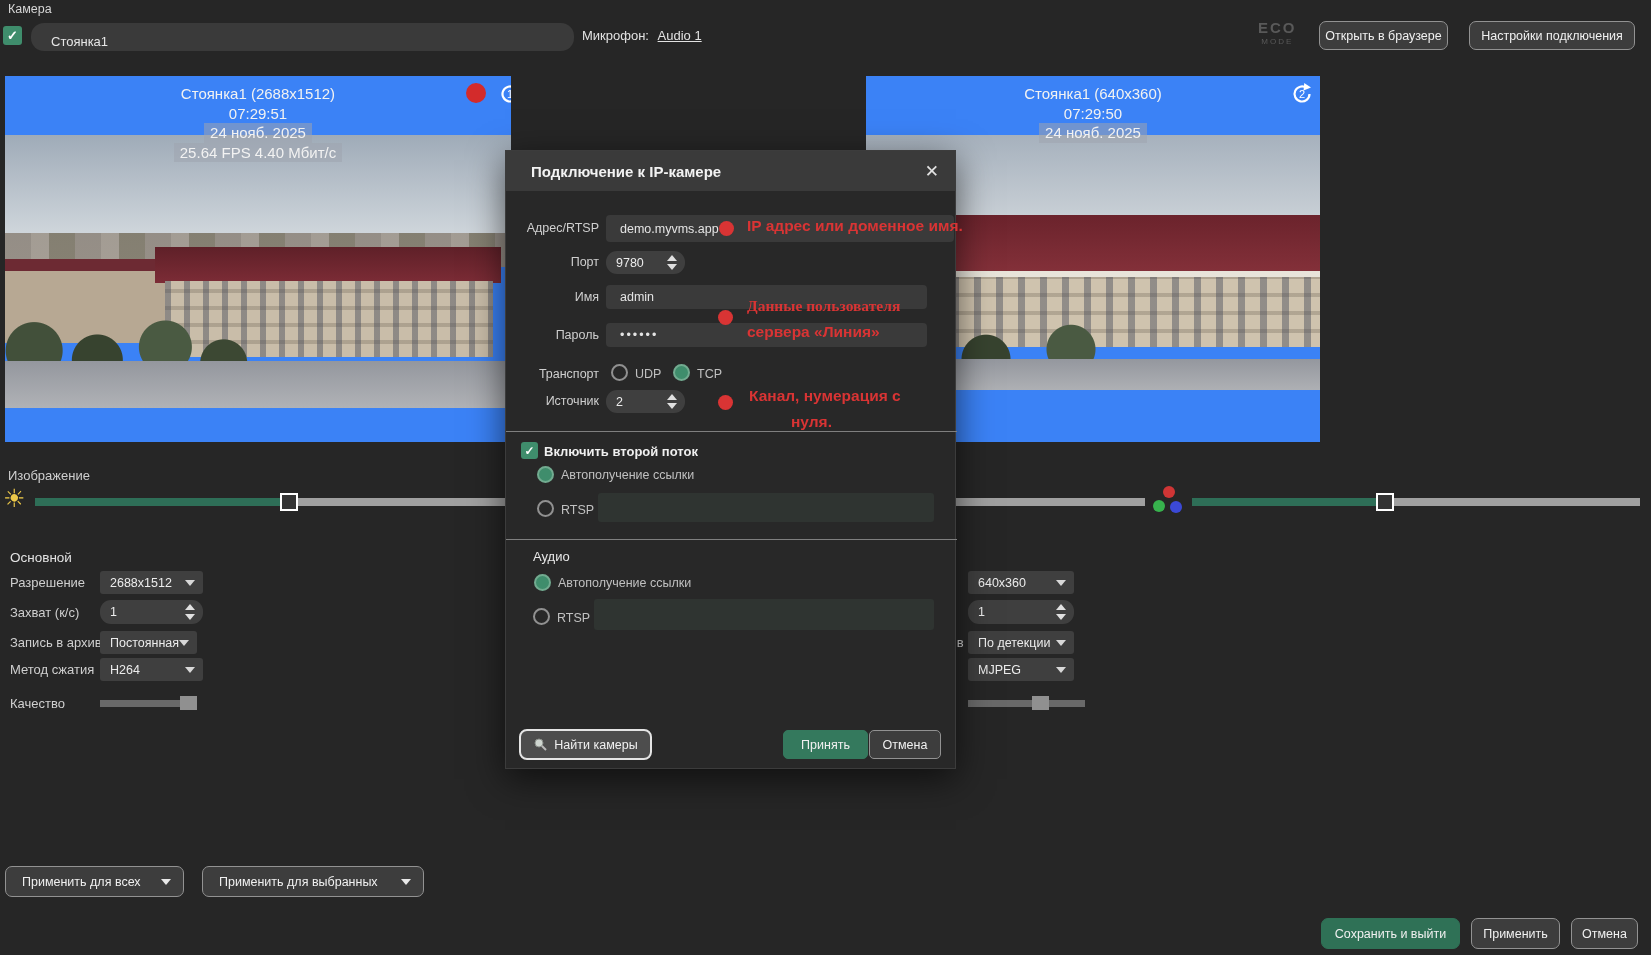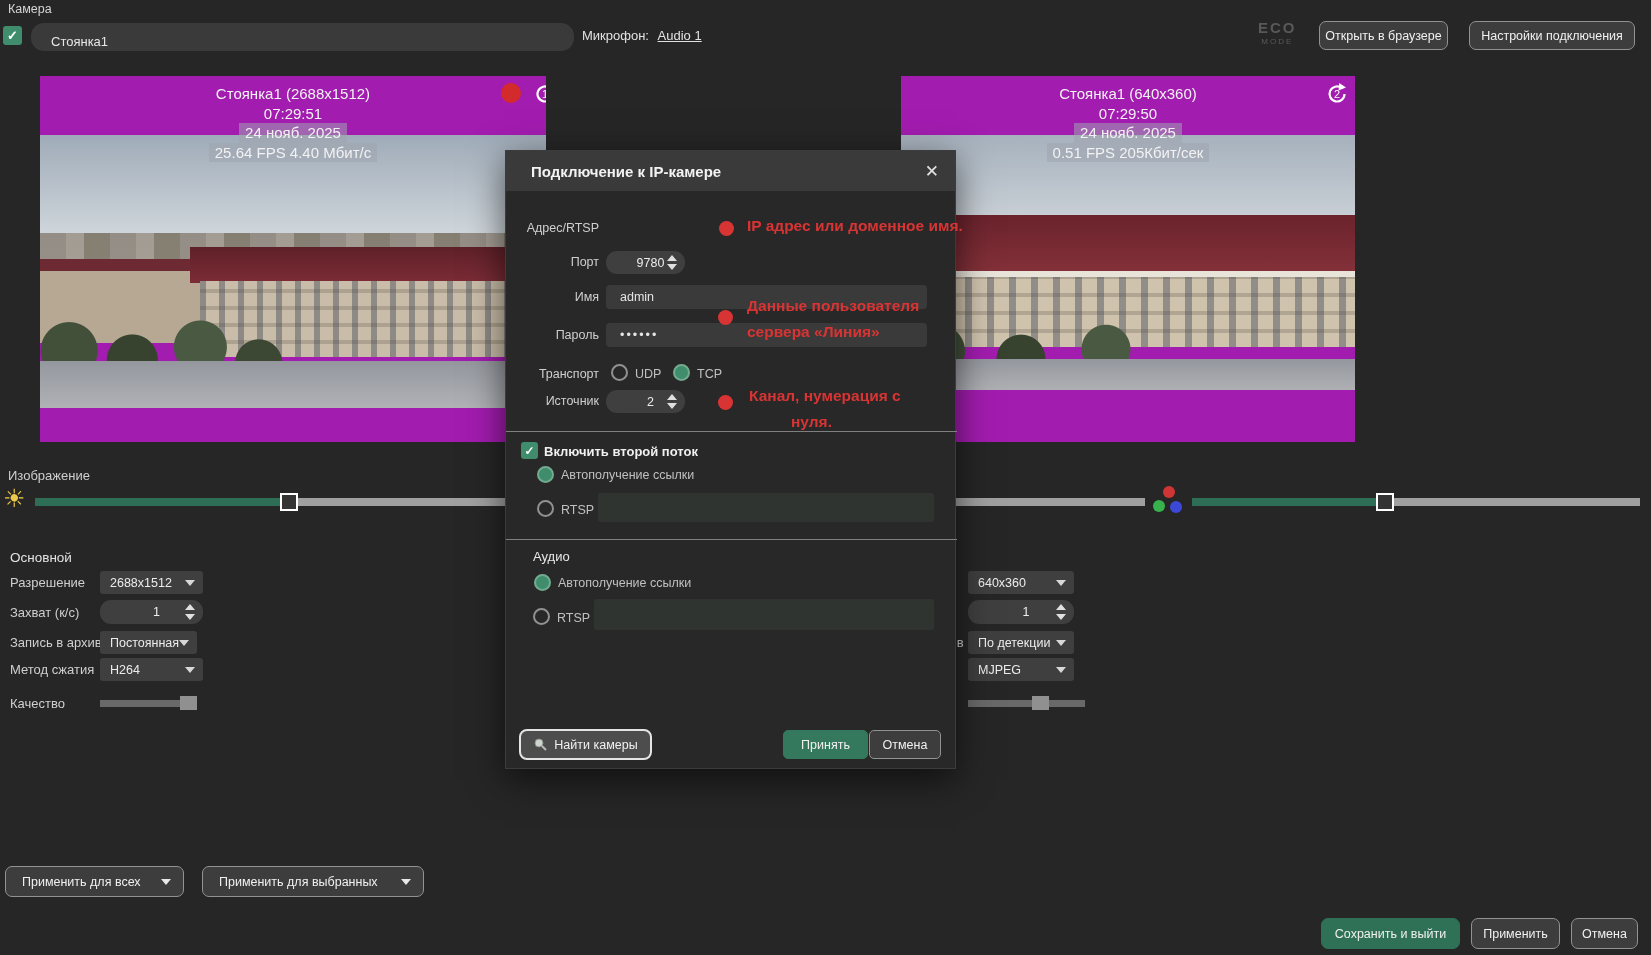--- a/index.html
+++ b/index.html
@@ -15,34 +15,34 @@
   
   .tinput{position:absolute;box-sizing:border-box;background:#3a3a3a;border:none;border-radius:13px;
           color:#e6e6e6;font-size:13px;padding:8px 0 0 20px;font-family:"Liberation Sans",sans-serif;}
   .field{position:absolute;box-sizing:border-box;background:#3a3a3a;border-radius:4px;
          color:#e4e4e4;font-size:12.5px;display:flex;align-items:center;padding-left:14px;}
   .dd{position:absolute;box-sizing:border-box;background:#3f3f3f;border-radius:3px;color:#ececec;
       font-size:12.5px;display:flex;align-items:center;padding:0 22px 0 10px;}
   .dd .caret{position:absolute;right:8px;top:50%;margin-top:-3px;width:0;height:0;
       border-left:5px solid transparent;border-right:5px solid transparent;border-top:6px solid #d8d8d8;}
   .spin{position:absolute;box-sizing:border-box;background:#3f3f3f;border-radius:11px;color:#ececec;
-      font-size:12.5px;display:flex;align-items:center;padding-left:10px;justify-content:center;}
+      font-size:12.5px;display:flex;align-items:center;padding-left:10px;}
   .sp-up,.sp-dn{position:absolute;right:8px;width:0;height:0;border-left:5px solid transparent;
       border-right:5px solid transparent;}
   .sp-up{top:4px;border-bottom:6px solid #e0e0e0;}
   .sp-dn{bottom:4px;border-top:6px solid #e0e0e0;}
   
   .chk{position:absolute;box-sizing:border-box;background:#3f8d6c;border-radius:3px;color:#fff;
        display:flex;align-items:center;justify-content:center;font-weight:bold;}
   .radio{position:absolute;width:17px;height:17px;border-radius:50%;box-sizing:border-box;
          border:2px solid #919191;background:transparent;}
   .radio.sel{background:#3f8d6c;border:2px solid #72ab90;}
   .rlabel{position:absolute;font-size:12.5px;color:#c0c0c0;}
   
-  .cam{position:absolute;background:#a21caf;overflow:hidden;margin-left:35px;}
+  .cam{position:absolute;background:#3b82f6;overflow:hidden;}
   .photo{position:absolute;left:0;right:0;overflow:hidden;}
   .cam-overlay{position:absolute;left:0;right:0;text-align:center;font-size:15px;
                color:#f2f2f2;line-height:19.5px;z-index:5;}
   .cam-overlay .op{background:rgba(158,164,174,0.55);padding:0 6px;display:inline-block;}
   .recdot{position:absolute;width:20px;height:20px;border-radius:50%;background:#d32b2b;z-index:6;}
   .rot{position:absolute;z-index:6;}
   
   .dialog{position:absolute;left:505px;top:150px;width:451px;height:619px;background:#282828;
           border:1px solid #3c3c3c;box-shadow:0 10px 34px rgba(0,0,0,0.6);z-index:10;box-sizing:border-box;}
   .dlg-title{position:absolute;left:0;top:0;right:0;height:40px;background:#3a3a3a;
@@ -118,21 +118,20 @@
       <div class="ly" style="left:0;width:62px;top:88px;height:124px;background:#a79a87;"></div>
       <div class="ly" style="left:20px;right:0;top:80px;height:56px;background:linear-gradient(#6b232c,#833039);"></div>
       <div class="ly" style="left:20px;right:0;top:136px;height:76px;background:#cfc3ae;border-top:6px solid #e8e4da;box-sizing:border-box;background-image:repeating-linear-gradient(90deg,rgba(70,75,90,.45) 0 7px,transparent 7px 22px),repeating-linear-gradient(0deg,transparent 0 14px,rgba(120,110,95,.35) 14px 18px);"></div>
       <div class="ly" style="left:0;right:45%;top:182px;height:62px;background:radial-gradient(circle at 15% 55%,#42503a 0 26px,transparent 27px),radial-gradient(circle at 48% 68%,#37432f 0 24px,transparent 25px),radial-gradient(circle at 82% 52%,#4a5a42 0 24px,transparent 25px);"></div>
       <div class="ly" style="left:0;right:0;top:224px;height:31px;background:linear-gradient(#94979e,#aeb0b4);"></div>
     </div>
     <div class="cam-overlay" style="top:8px;">
       <div>Стоянка1 (640x360)</div>
       <div>07:29:50</div>
       <div><span class="op">24 нояб. 2025</span></div>
-      <div><span class="op">0.51 FPS 205Кбит/сек</span></div>
     </div>
     <div class="rot" style="left:423px;top:5px;">
       <svg width="26" height="26" viewBox="0 0 26 26">
         <path d="M20.5 13 a7.5 7.5 0 1 1 -3.0-6.0" fill="none" stroke="#ffffff" stroke-width="2.2"></path>
         <path d="M15.2 2.0 L22.0 6.4 L14.6 9.4 Z" fill="#ffffff"></path>
         <text x="13" y="17" text-anchor="middle" font-size="11" fill="#ffffff">2</text>
       </svg>
     </div>
   </div>
 
@@ -214,36 +213,39 @@
   <div class="btn" style="left:1471px;top:918px;width:89px;height:31px;">Применить</div>
   <div class="btn" style="left:1571px;top:918px;width:67px;height:31px;">Отмена</div>
 
   <div class="dialog">
     <div class="dlg-title">
       <span>Подключение к IP-камере</span>
       <span class="dlg-close">✕</span>
     </div>
 
     <div class="dlabel" style="top:70px;">Адрес/RTSP</div>
+    <div class="field" style="left:100px;top:64px;width:348px;height:27px;">
+        <span>demo.myvms.app</span>
+      </div>
     <div class="anndot" style="left:213px;top:70px;"></div>
     <div class="ann" style="left:241px;top:66px;">IP адрес или доменное имя.</div>
 
     <div class="dlabel" style="top:104px;">Порт</div>
     <div class="spin" style="left:100px;top:100px;width:79px;height:23px;">
         <span>9780</span>
         <span class="sp-up"></span>
         <span class="sp-dn"></span>
       </div>
 
     <div class="dlabel" style="top:139px;">Имя</div>
     <div class="field" style="left:100px;top:134px;width:321px;height:24px;">
         <span>admin</span>
       </div>
     <div class="anndot" style="left:212px;top:159px;"></div>
-    <div class="ann" style="left:241px;top:146px;">Данные пользователя</div>
+    <div class="ann" style="left:241px;top:146px;font-family:Liberation Serif, serif;">Данные пользователя</div>
     <div class="ann" style="left:241px;top:172px;">сервера «Линия»</div>
 
     <div class="dlabel" style="top:177px;">Пароль</div>
     <div class="field" style="left:100px;top:172px;width:321px;height:24px;letter-spacing:2px;">
         <span>••••••</span>
       </div>
 
     <div class="dlabel" style="top:216px;">Транспорт</div>
     <div class="radio" style="left:105px;top:213px;"></div>
     <div class="rlabel" style="left:129px;top:216px;">UDP</div>

